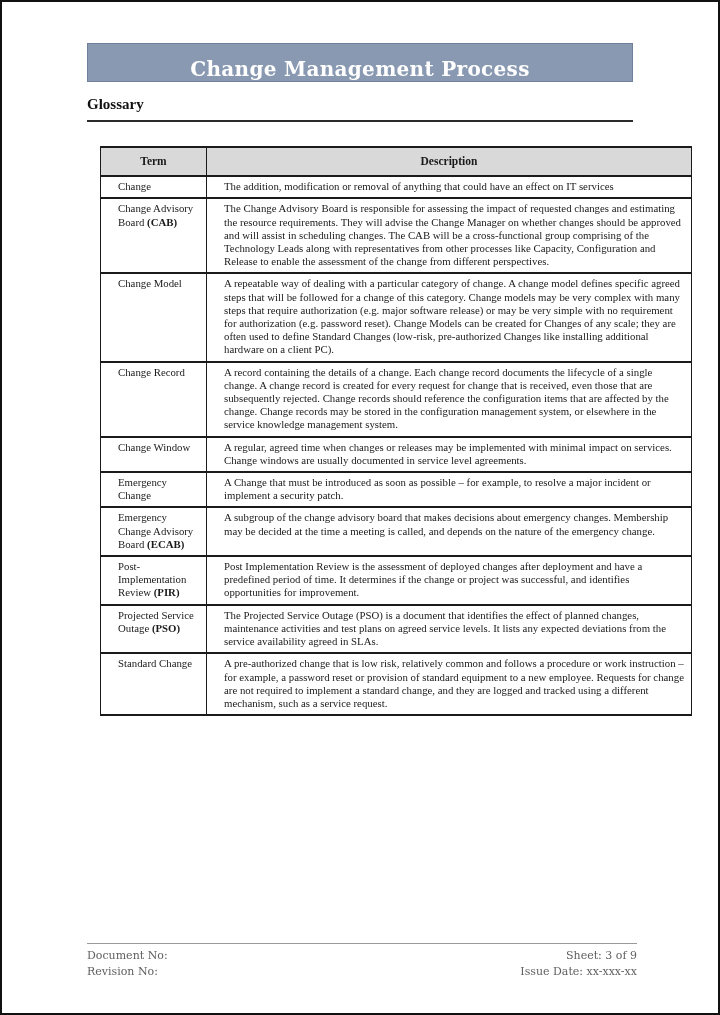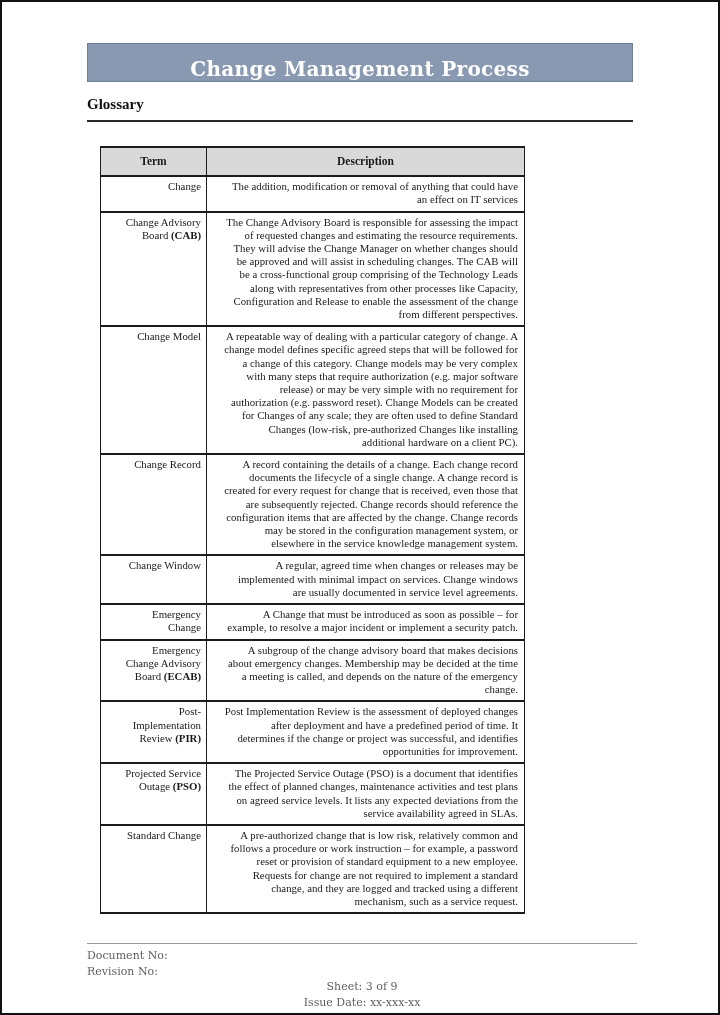--- a/index.html
+++ b/index.html
@@ -40,32 +40,32 @@
     padding-bottom: 7px;
     font-size: 15px;
     font-weight: bold;
     color: #111111;
     border-bottom: 2px solid #2b2b2b;
   }
 
   
   table.glossary {
     margin: 24px 0 0 13px;
-    width: 425px;
+    width: 592px;
     border-collapse: collapse;
     table-layout: fixed;
     font-size: 10.8px;
     line-height: 13.2px;
   }
   table.glossary th, table.glossary td {
     border: 1px solid #1b1b1b;
     border-top-width: 2px;
     border-bottom-width: 2px;
     vertical-align: top;
-    text-align: right;
+    text-align: left;
     padding-left: 17px;
   }
   table.glossary th {
     background: #D9D9D9;
     text-align: center;
     vertical-align: middle;
     font-size: 11.5px;
     font-weight: bold;
     padding: 7px 4px;
   }
@@ -79,25 +79,24 @@
     position: absolute;
     top: 941px;
     left: 85px;
     width: 550px;
     border-top: 1px solid #999999;
     padding-top: 4px;
     display: flex;
     font-size: 11px;
     line-height: 15.5px;
     color: #5f5f5f;
-    flex-direction: column;
   }
   .footer .f-left  { flex: 1; text-align: left; }
   .footer .f-center{ flex: 1; text-align: center; }
-  .footer .f-right { flex: 1; text-align: center; }
+  .footer .f-right { flex: 1; text-align: right; }
 </style>
 </head>
 <body>
 
 <header class="title-bar">
   <h1>Change Management Process</h1>
 </header>
 
 <div class="content">
   <h2 class="section-heading">Glossary</h2>

